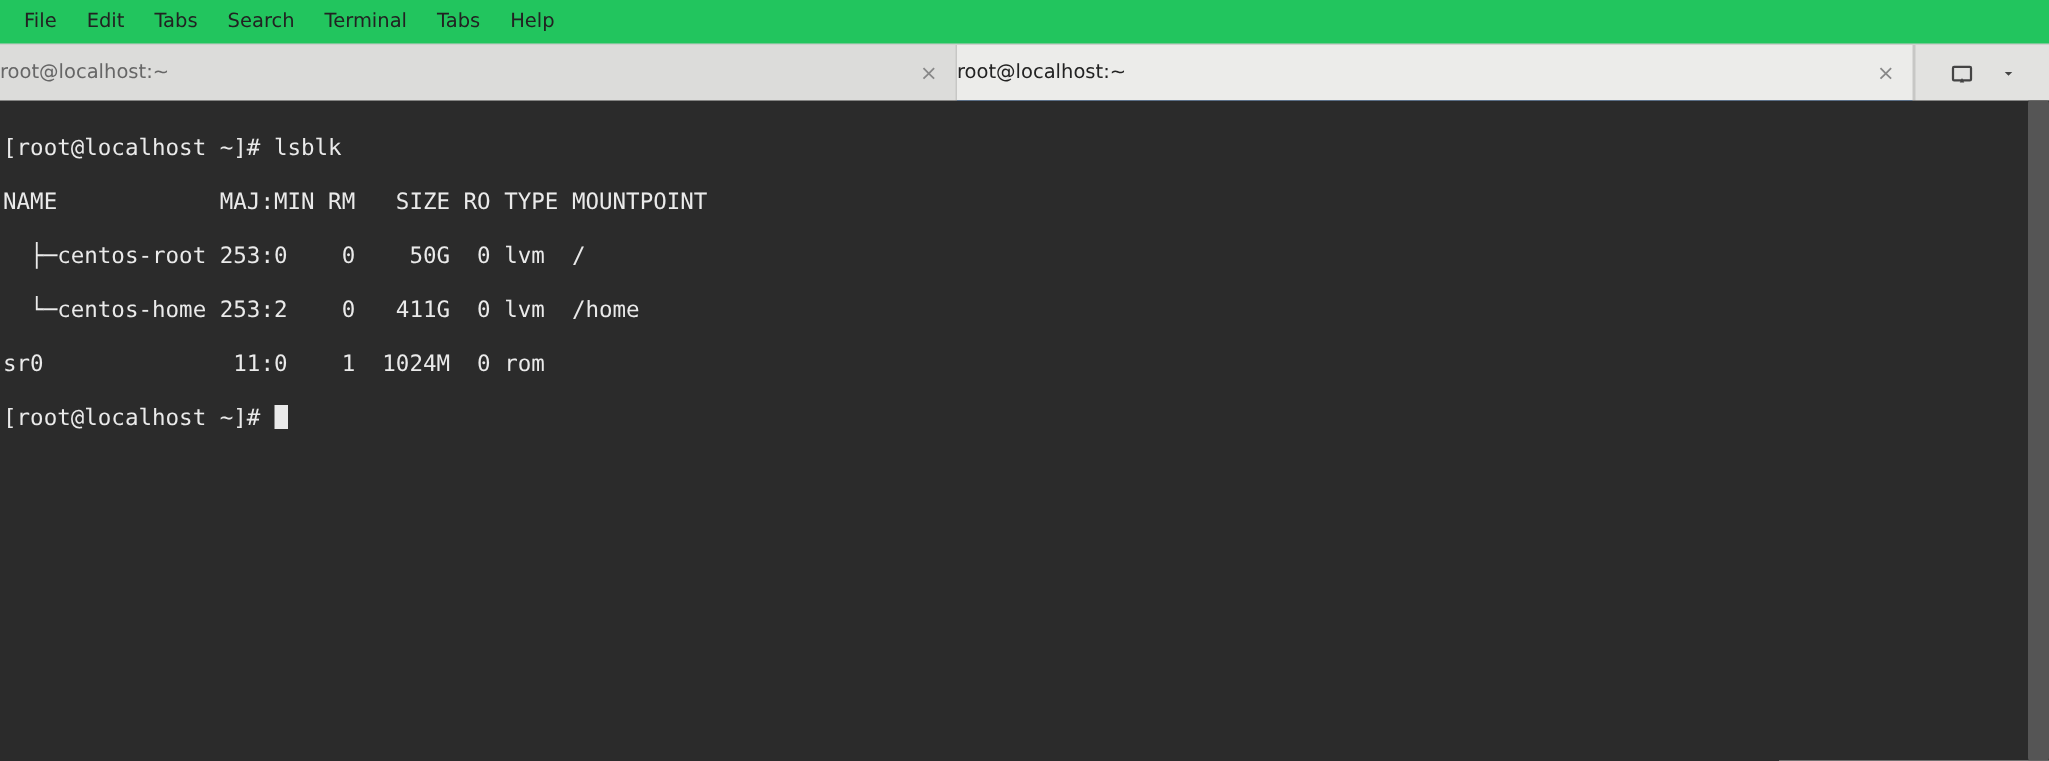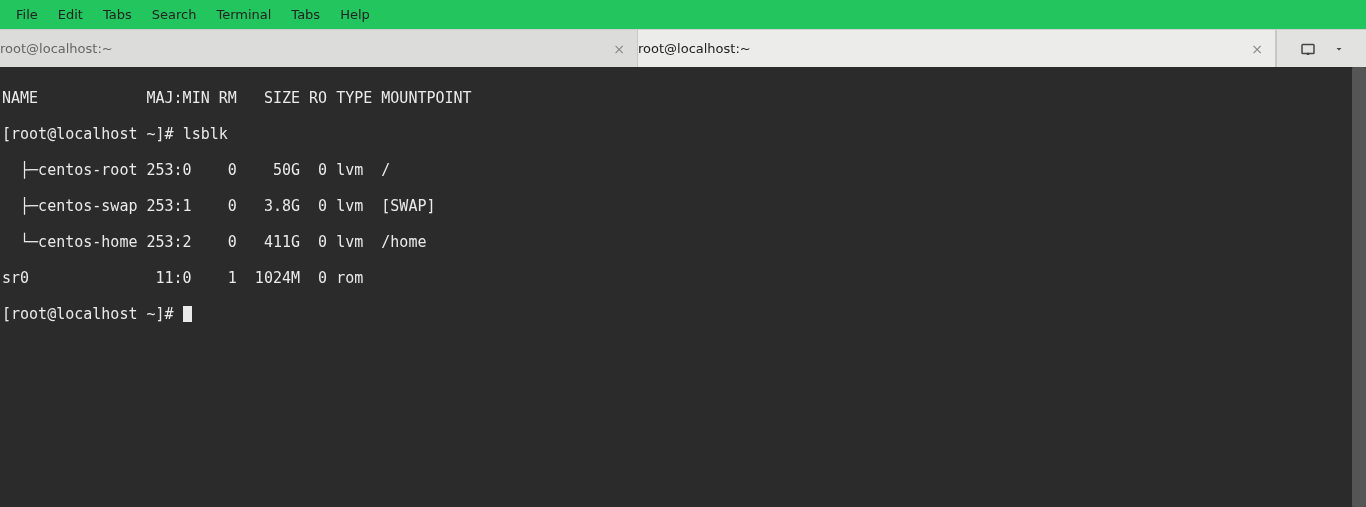--- a/index.html
+++ b/index.html
@@ -151,23 +151,22 @@
     </span>
     <span class="tool-icon">
       <svg width="12" height="12" viewBox="0 0 24 24" fill="currentColor">
         <path d="M7 10l5 5 5-5z"></path>
       </svg>
     </span>
   </div>
 </div>
 
 <div class="terminal">
+<div class="term-line"><span>[root@localhost ~]# </span><span>lsblk</span></div>
 <div class="term-line">NAME            MAJ:MIN RM   SIZE RO TYPE MOUNTPOINT</div>
-<div class="term-line"><span>[root@localhost ~]# </span><span>lsblk</span></div>
 <div class="term-line">  ├─centos-root 253:0    0    50G  0 lvm  /</div>
-<div class="term-line">  ├─centos-swap 253:1    0   3.8G  0 lvm  [SWAP]</div>
 <div class="term-line">  └─centos-home 253:2    0   411G  0 lvm  /home</div>
 <div class="term-line">sr0              11:0    1  1024M  0 rom  </div>
 <div class="term-line"><span>[root@localhost ~]# </span><span class="cursor-block"></span></div>
   <div class="scrollbar-track">
     <div class="scrollbar-thumb"></div>
   </div>
 </div>
 
 </body></html>

